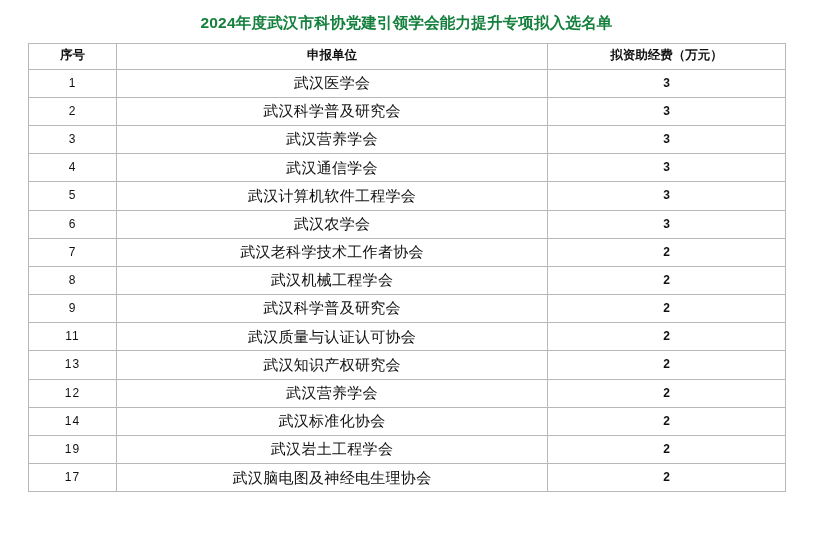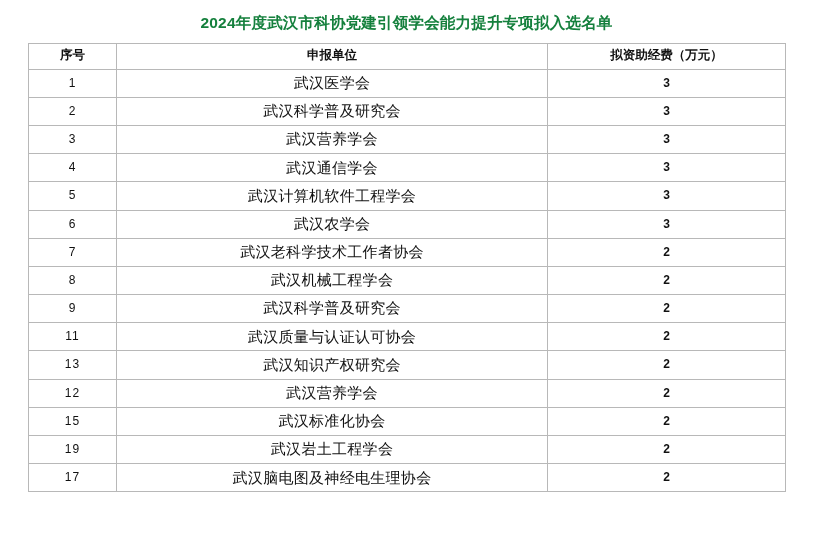--- a/index.html
+++ b/index.html
@@ -143,21 +143,21 @@
         <td class="idx">13</td>
         <td class="unit">武汉知识产权研究会</td>
         <td class="fund">2</td>
       </tr>
       <tr>
         <td class="idx">12</td>
         <td class="unit">武汉营养学会</td>
         <td class="fund">2</td>
       </tr>
       <tr>
-        <td class="idx">15</td>
+        <td class="idx">14</td>
         <td class="unit">武汉标准化协会</td>
         <td class="fund">2</td>
       </tr>
       <tr>
         <td class="idx">19</td>
         <td class="unit">武汉岩土工程学会</td>
         <td class="fund">2</td>
       </tr>
       <tr>
         <td class="idx">17</td>

